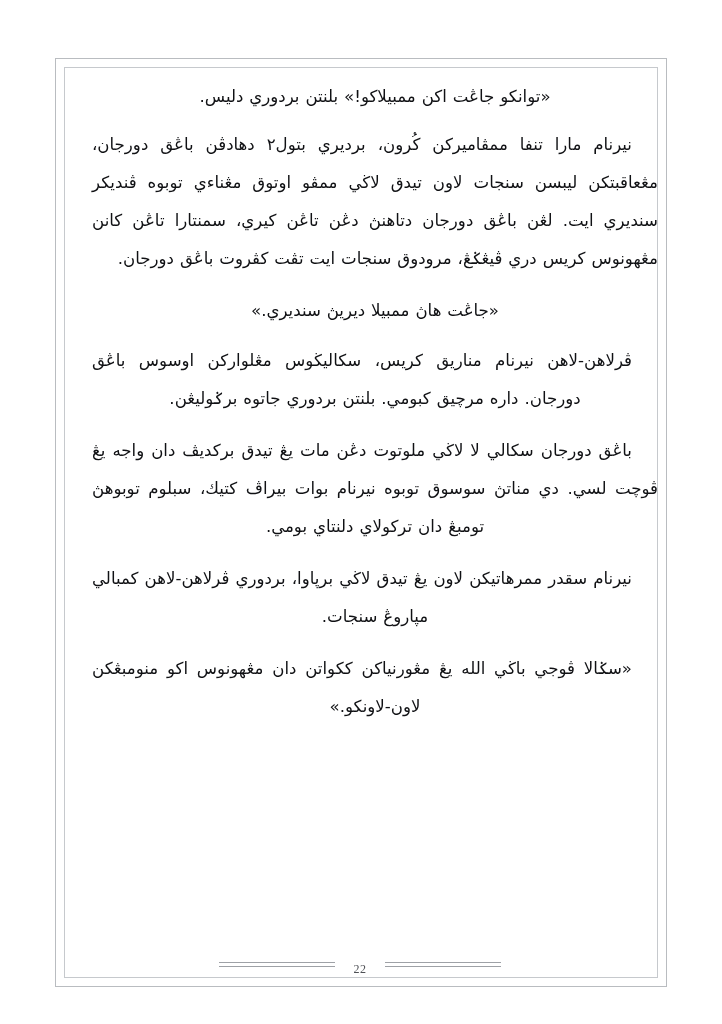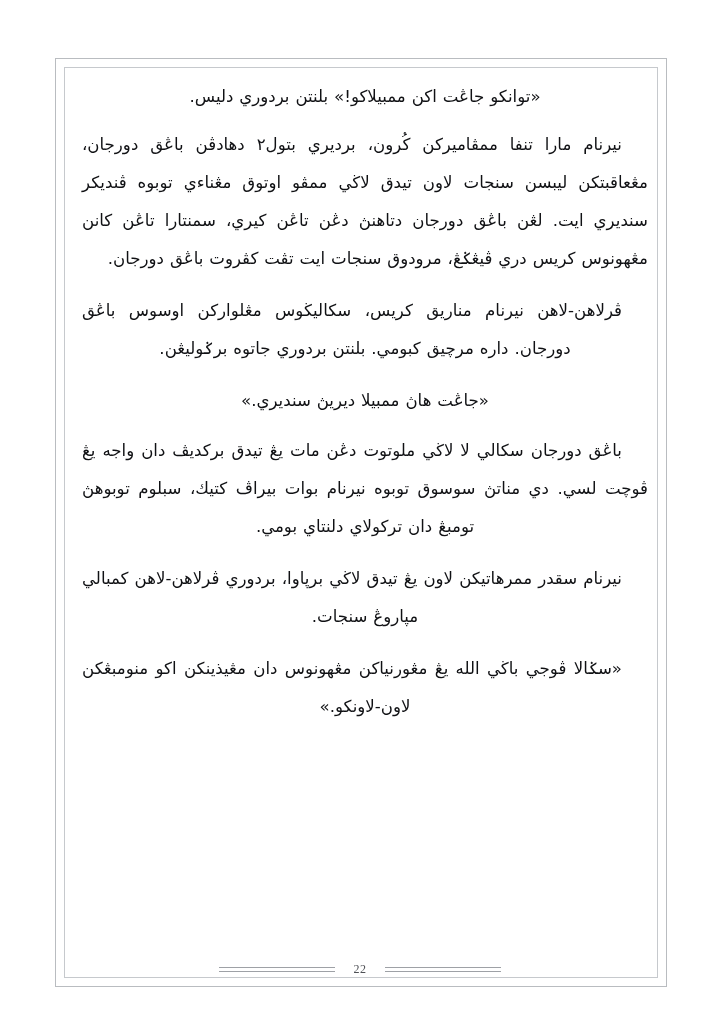--- a/index.html
+++ b/index.html
@@ -41,21 +41,21 @@
     width: 594px;
     height: 911px;
     border: 1px solid #c6c9cd;
     box-sizing: border-box;
     pointer-events: none;
   }
 
   
   .text-column {
     position: absolute;
-    left: 82px;
+    left: 92px;
     top: 78px;
     width: 566px;
     direction: rtl;
     text-align: justify;
     text-align-last: right;
   }
 
   .para {
     font-family: "DejaVu Sans", "Liberation Sans", sans-serif;
     font-size: 16.6px;
@@ -92,21 +92,21 @@
     margin-bottom: 14px;
   }
 
   
   .footer {
     position: absolute;
     left: 0;
     top: 962px;
     width: 720px;
     display: flex;
-    align-items: center;
+    align-items: flex-start;
     justify-content: center;
     gap: 14px;
   }
 
   .rule {
     width: 116px;
     height: 5px;
     border-top: 1px solid #9ea1a6;
     border-bottom: 1px solid #9ea1a6;
     box-sizing: border-box;
@@ -128,29 +128,29 @@
 
   <div class="frame-outer"></div>
   <div class="frame-inner"></div>
 
   <div class="text-column">
 
     <p class="para first">«توانكو جاڠت اكن ممبيلاكو!» بلنتن بردوري دليس.</p>
 
     <p class="para spaced">نيرنام مارا تنفا ممڤاميركن كُرون، برديري بتول٢ دهادڤن باڠق دورجان، مڠعاقبتكن ليبسن سنجات لاون تيدق لاڬي ممڤو اوتوق مڠناءي توبوه ڤنديكر سنديري ايت. لڠن باڠق دورجان دتاهنڽ دڠن تاڠن كيري، سمنتارا تاڠن كانن مڠهونوس كريس دري ڤيڠݢڠ، مرودوق سنجات ايت تڤت كڤروت باڠق دورجان.</p>
 
+    <p class="para quote-line">«جاڠت هاڽ ممبيلا ديريڽ سنديري.»</p>
+
     <p class="para tail-center spaced">ڤرلاهن-لاهن نيرنام مناريق كريس، سكاليڬوس مڠلواركن اوسوس باڠق دورجان. داره مرچيق كبومي. بلنتن بردوري جاتوه برݢوليڠن.</p>
-
-    <p class="para quote-line">«جاڠت هاڽ ممبيلا ديريڽ سنديري.»</p>
 
     <p class="para tail-center spaced">باڠق دورجان سكالي لا لاڬي ملوتوت دڠن مات يڠ تيدق بركديڤ دان واجه يڠ ڤوچت لسي. دي مناتڽ سوسوق توبوه نيرنام بوات بيراڤ كتيك، سبلوم توبوهڽ تومبڠ دان تركولاي دلنتاي بومي.</p>
 
     <p class="para tail-center spaced">نيرنام سقدر ممرهاتيكن لاون يڠ تيدق لاڬي برڽاوا، بردوري ڤرلاهن-لاهن كمبالي مڽاروڠ سنجات.</p>
 
-    <p class="para tail-center">«سݢالا ڤوجي باڬي الله يڠ مڠورنياكن مڠهونوس دان مڠيذينكن اكو منومبڠكن لاون-لاونكو.»</p>
+    <p class="para tail-center">«سݢالا ڤوجي باڬي الله يڠ مڠورنياكن ككواتن دان مڠهونوس اكو منومبڠكن لاون-لاونكو.»</p>
 
   </div>
 
   <div class="footer">
     <span class="rule"></span>
     <span class="page-number">22</span>
     <span class="rule"></span>
   </div>
 
 </div>

